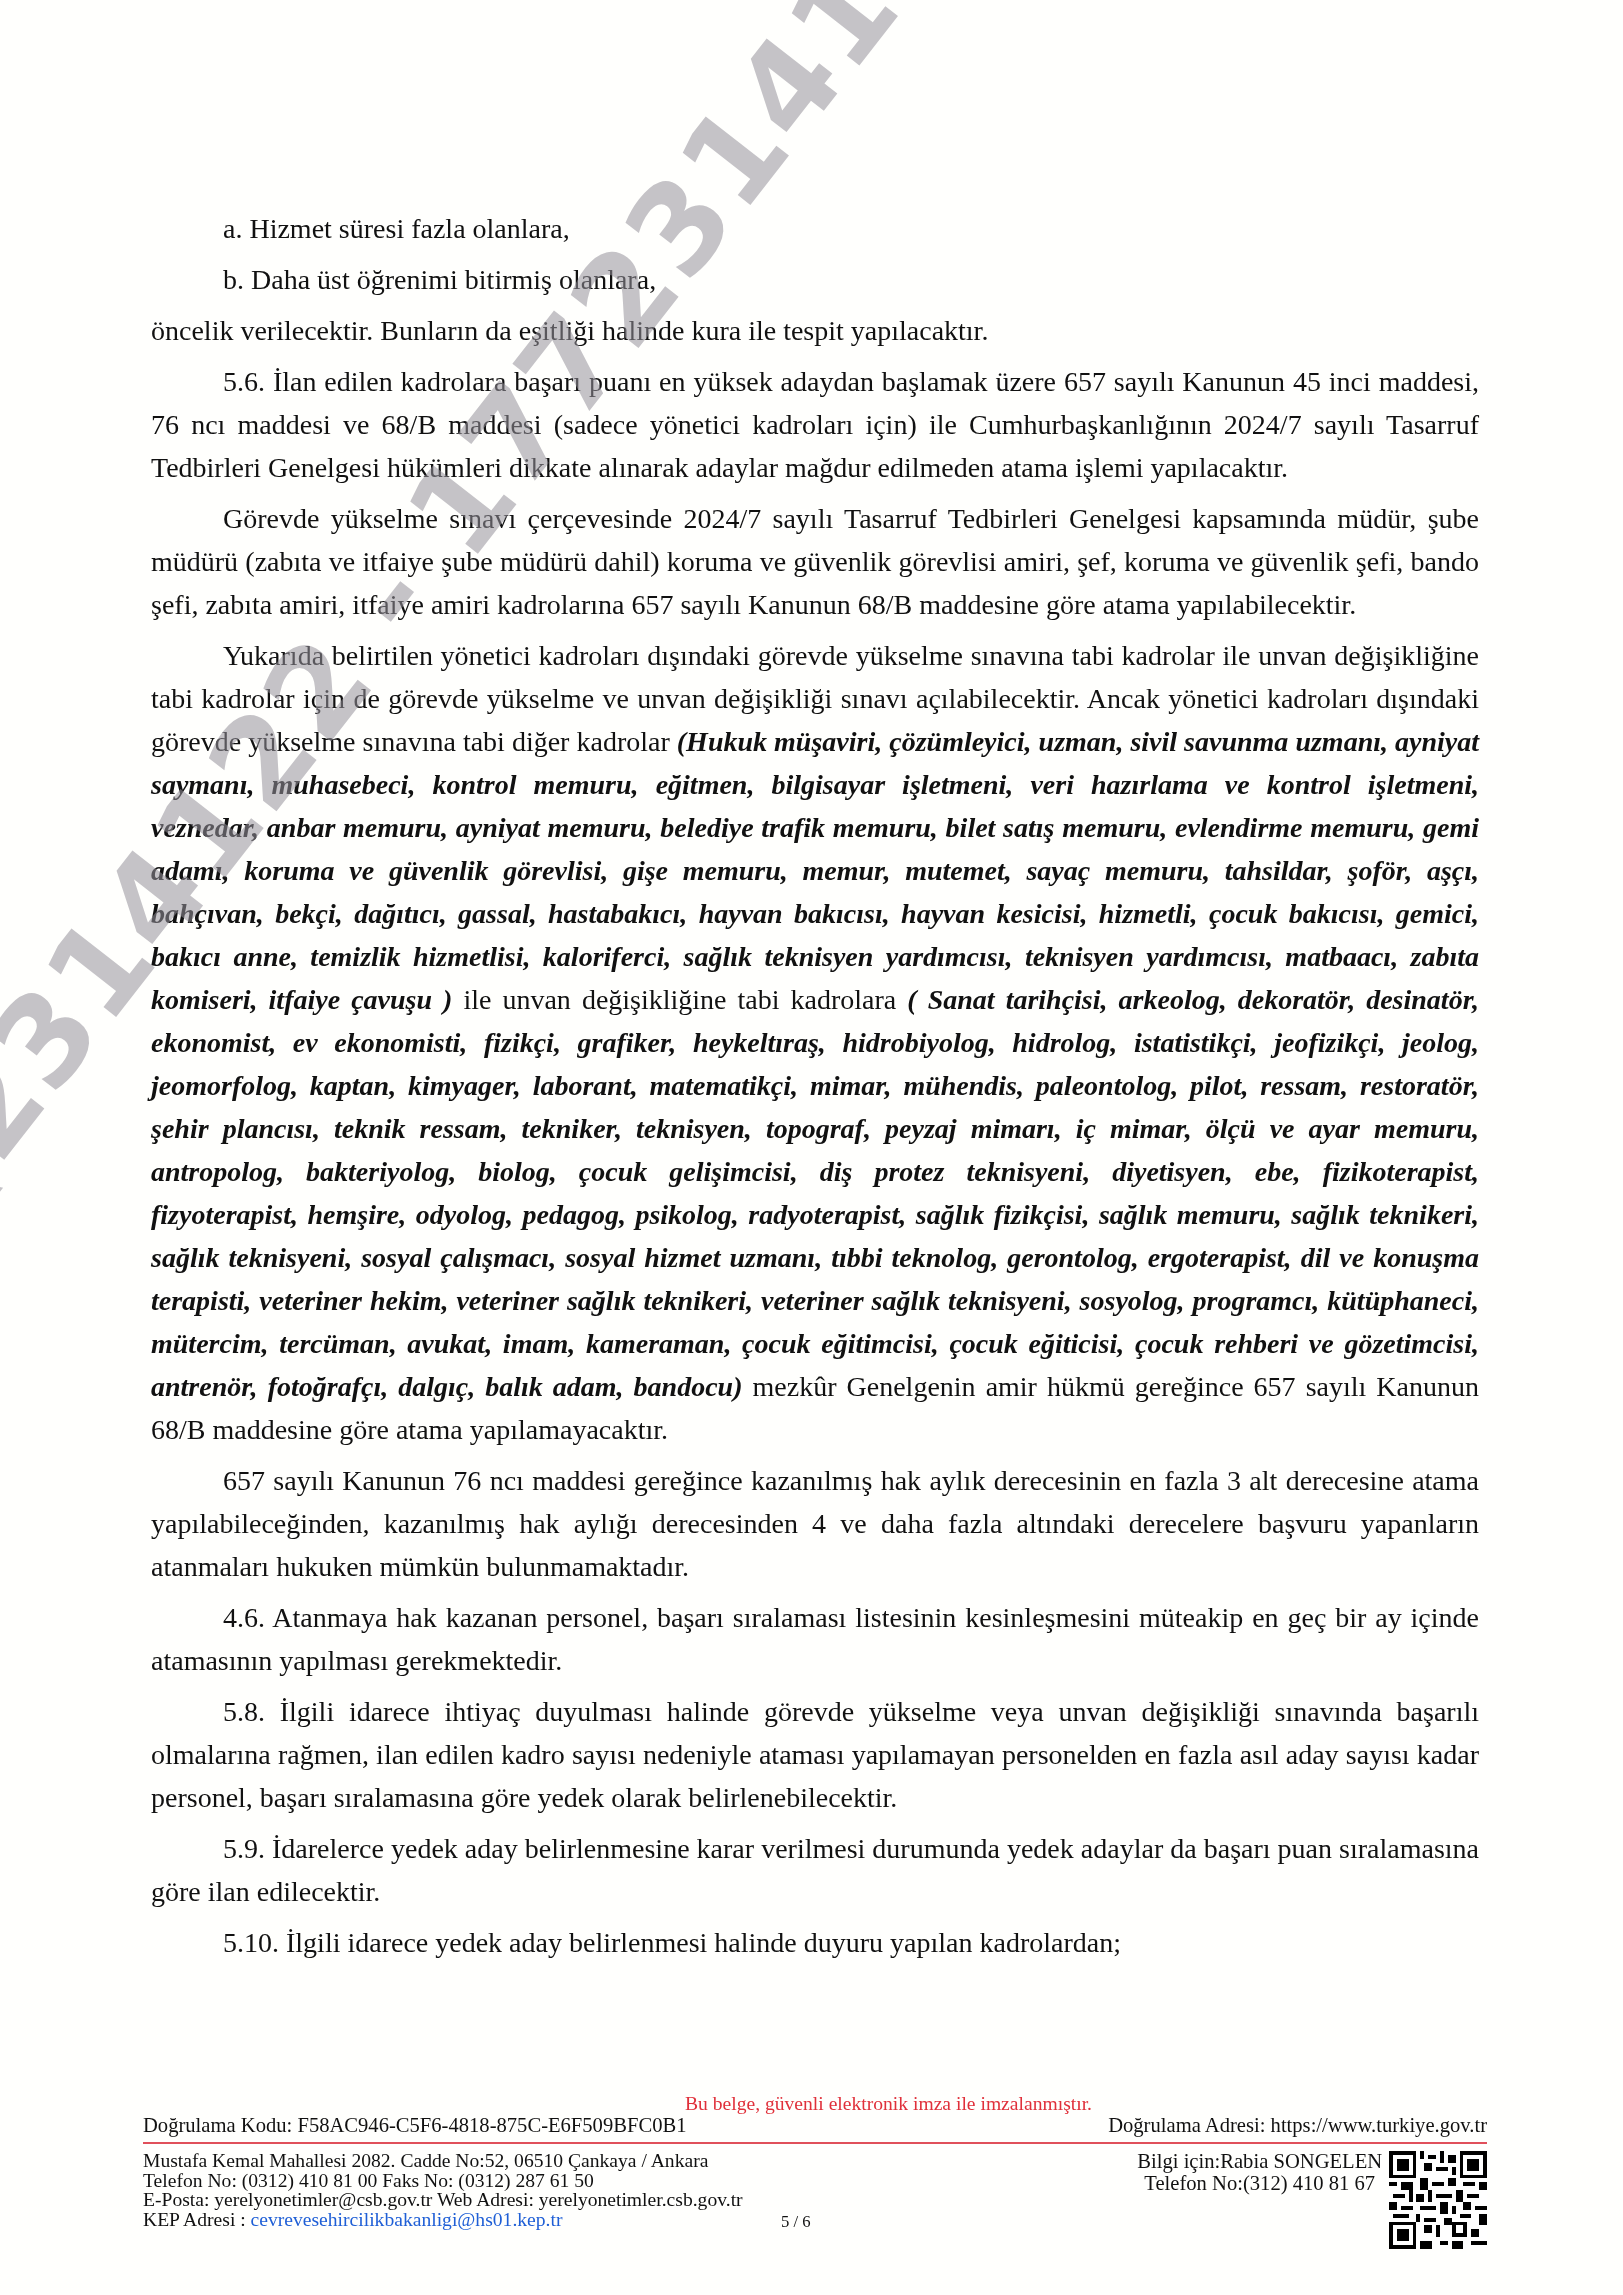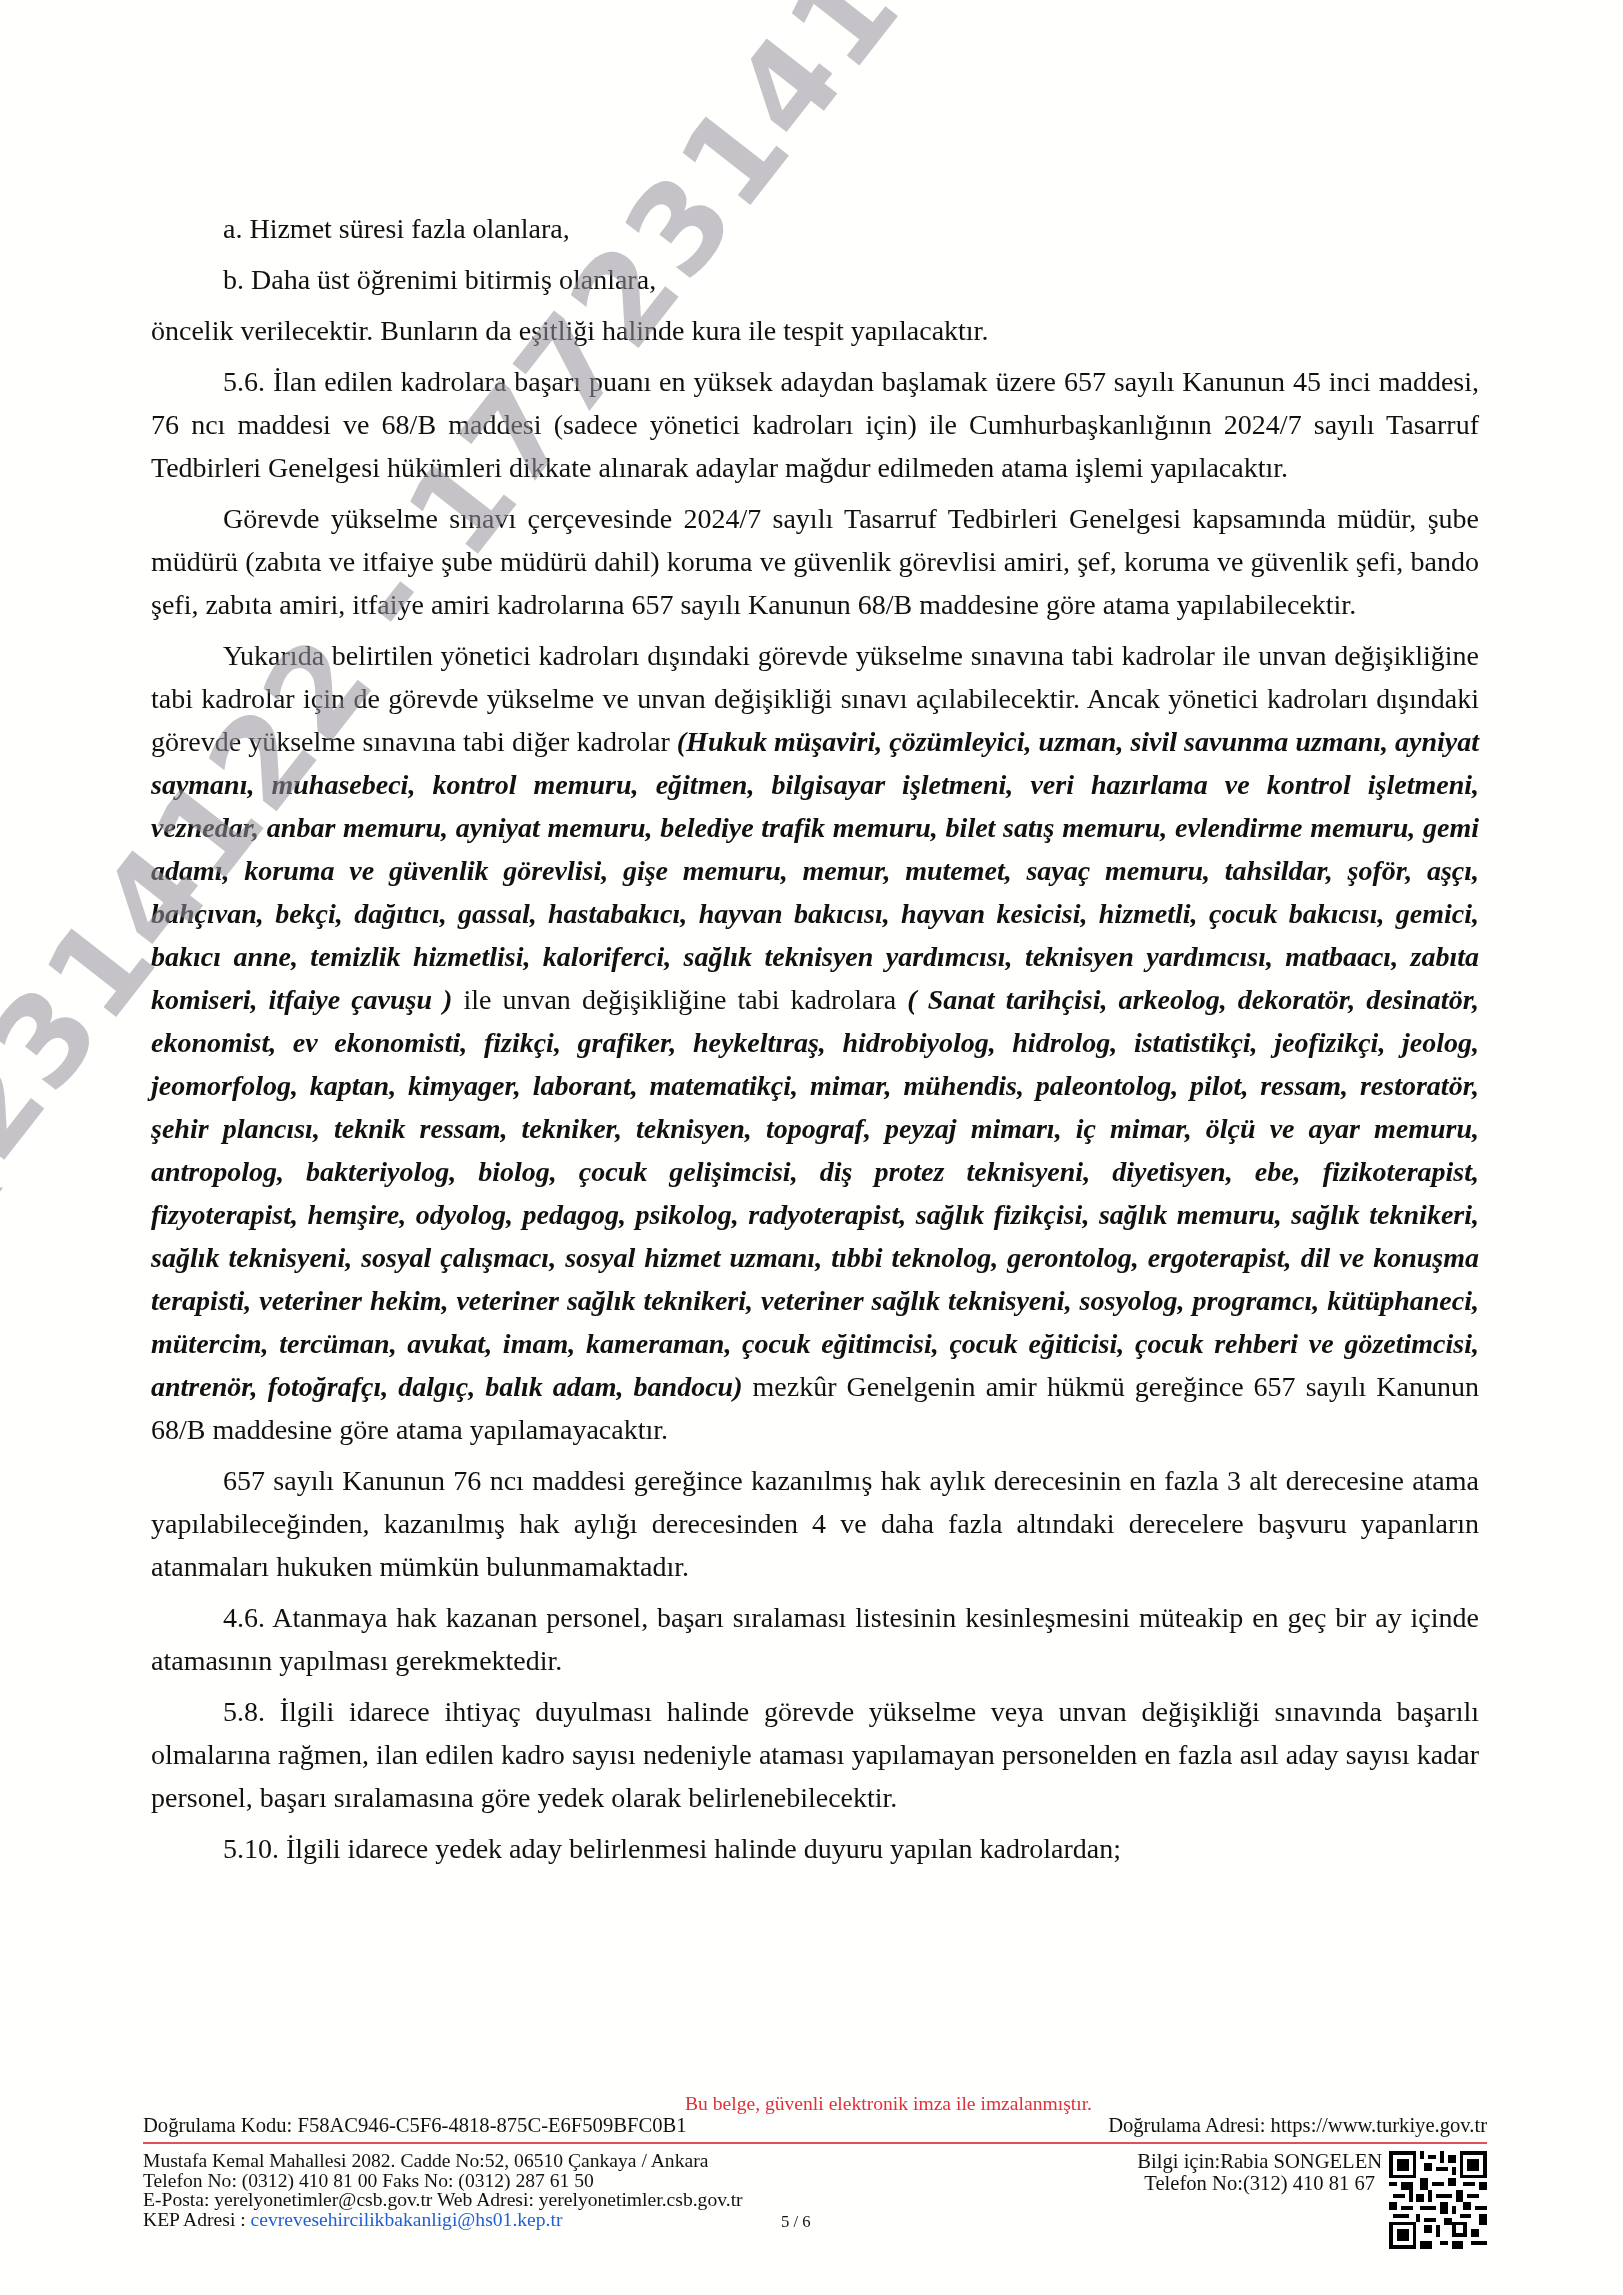--- a/index.html
+++ b/index.html
@@ -63,20 +63,21 @@
   <div class="body-text">
     <p class="list-item">a. Hizmet süresi fazla olanlara,</p>
     <p class="list-item">b. Daha üst öğrenimi bitirmiş olanlara,</p>
     <p>öncelik verilecektir. Bunların da eşitliği halinde kura ile tespit yapılacaktır.</p>
     <p class="indent">5.6. İlan edilen kadrolara başarı puanı en yüksek adaydan başlamak üzere 657 sayılı Kanunun 45 inci maddesi, 76 ncı maddesi ve 68/B maddesi (sadece yönetici kadroları için) ile Cumhurbaşkanlığının 2024/7 sayılı Tasarruf Tedbirleri Genelgesi hükümleri dikkate alınarak adaylar mağdur edilmeden atama işlemi yapılacaktır.</p>
     <p class="indent">Görevde yükselme sınavı çerçevesinde 2024/7 sayılı Tasarruf Tedbirleri Genelgesi kapsamında müdür, şube müdürü (zabıta ve itfaiye şube müdürü dahil) koruma ve güvenlik görevlisi amiri, şef, koruma ve güvenlik şefi, bando şefi, zabıta amiri, itfaiye amiri kadrolarına 657 sayılı Kanunun 68/B maddesine göre atama yapılabilecektir.</p>
     <p class="indent"><span>Yukarıda belirtilen yönetici kadroları dışındaki görevde yükselme sınavına tabi kadrolar ile unvan değişikliğine tabi kadrolar için de görevde yükselme ve unvan değişikliği sınavı açılabilecektir. Ancak yönetici kadroları dışındaki görevde yükselme sınavına tabi diğer kadrolar </span><span class="it">(Hukuk müşaviri, çözümleyici, uzman, sivil savunma uzmanı, ayniyat saymanı, muhasebeci, kontrol memuru, eğitmen, bilgisayar işletmeni, veri hazırlama ve kontrol işletmeni, veznedar, anbar memuru, ayniyat memuru, belediye trafik memuru, bilet satış memuru, evlendirme memuru, gemi adamı, koruma ve güvenlik görevlisi, gişe memuru, memur, mutemet, sayaç memuru, tahsildar, şoför, aşçı, bahçıvan, bekçi,  dağıtıcı, gassal, hastabakıcı, hayvan bakıcısı, hayvan kesicisi, hizmetli, çocuk bakıcısı, gemici, bakıcı anne, temizlik hizmetlisi, kaloriferci, sağlık teknisyen yardımcısı, teknisyen yardımcısı, matbaacı, zabıta komiseri, itfaiye çavuşu )</span><span> ile unvan değişikliğine tabi kadrolara </span><span class="it">( Sanat tarihçisi, arkeolog, dekoratör, desinatör, ekonomist, ev ekonomisti, fizikçi, grafiker, heykeltıraş, hidrobiyolog, hidrolog, istatistikçi, jeofizikçi, jeolog, jeomorfolog, kaptan, kimyager, laborant, matematikçi, mimar, mühendis, paleontolog, pilot, ressam, restoratör, şehir plancısı, teknik ressam, tekniker, teknisyen, topograf, peyzaj mimarı, iç mimar, ölçü ve ayar memuru, antropolog, bakteriyolog, biolog, çocuk gelişimcisi, diş protez teknisyeni, diyetisyen, ebe, fizikoterapist, fizyoterapist, hemşire, odyolog, pedagog, psikolog, radyoterapist, sağlık fizikçisi, sağlık memuru, sağlık teknikeri, sağlık teknisyeni, sosyal çalışmacı, sosyal hizmet uzmanı, tıbbi teknolog, gerontolog, ergoterapist, dil ve konuşma terapisti, veteriner hekim, veteriner sağlık teknikeri, veteriner sağlık teknisyeni, sosyolog, programcı, kütüphaneci, mütercim, tercüman, avukat, imam, kameraman, çocuk eğitimcisi, çocuk eğiticisi, çocuk rehberi ve gözetimcisi, antrenör, fotoğrafçı, dalgıç, balık adam, bandocu)</span><span> mezkûr Genelgenin amir hükmü gereğince 657 sayılı Kanunun 68/B maddesine göre atama yapılamayacaktır.</span></p>
     <p class="indent">657 sayılı Kanunun 76 ncı maddesi gereğince kazanılmış hak aylık derecesinin en fazla 3 alt derecesine atama yapılabileceğinden, kazanılmış hak aylığı derecesinden 4 ve daha fazla altındaki derecelere başvuru yapanların atanmaları hukuken mümkün bulunmamaktadır.</p>
     <p class="indent">4.6. Atanmaya hak kazanan personel, başarı sıralaması listesinin kesinleşmesini müteakip en geç bir ay içinde atamasının yapılması gerekmektedir.</p>
     <p class="indent">5.8. İlgili idarece ihtiyaç duyulması halinde görevde yükselme veya unvan değişikliği sınavında başarılı olmalarına rağmen, ilan edilen kadro sayısı nedeniyle ataması yapılamayan personelden en fazla asıl aday sayısı kadar personel, başarı sıralamasına göre yedek olarak belirlenebilecektir.</p>
+    <p class="indent">5.9. İdarelerce yedek aday belirlenmesine karar verilmesi durumunda yedek adaylar da başarı puan sıralamasına göre ilan edilecektir.</p>
     <p class="indent">5.10. İlgili idarece yedek aday belirlenmesi halinde duyuru yapılan kadrolardan;</p>
   </div>
 
   <div class="footer">
     <div class="sig-note">Bu belge, güvenli elektronik imza ile imzalanmıştır.</div>
     <div class="verify-row">
       <span>Doğrulama Kodu: F58AC946-C5F6-4818-875C-E6F509BFC0B1</span>
       <span>Doğrulama Adresi: https://www.turkiye.gov.tr</span>
     </div>
     <div class="red-line"></div>

